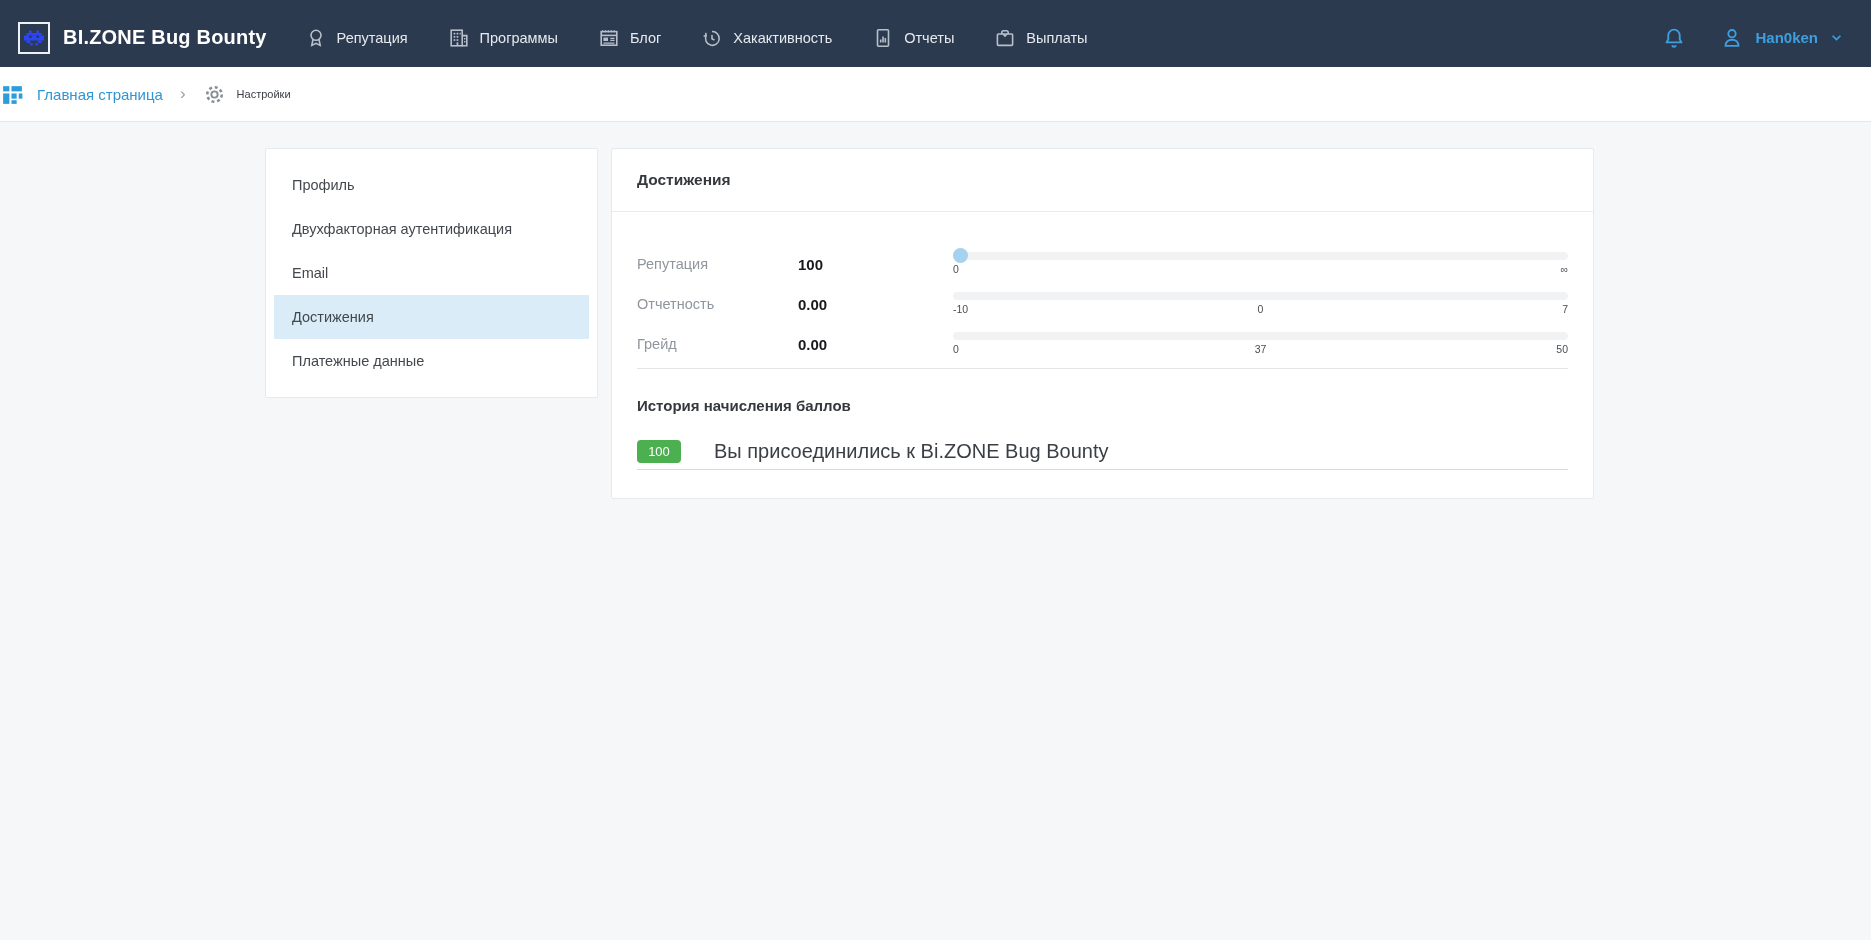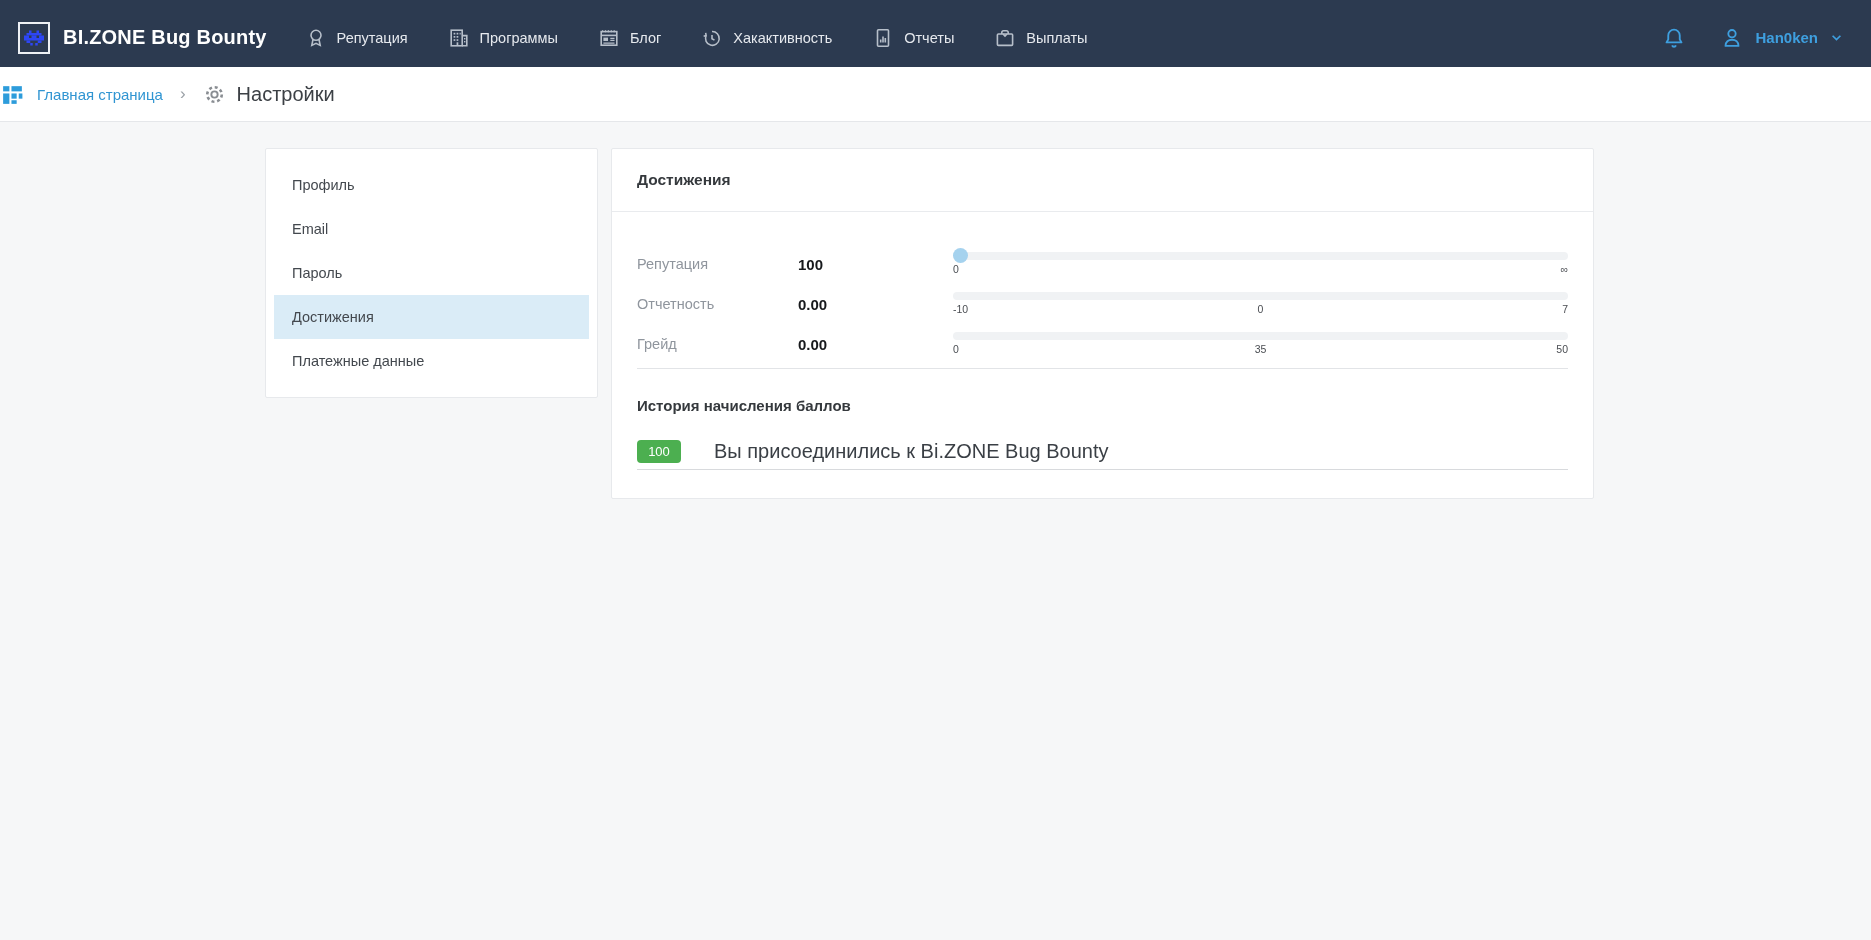--- a/index.html
+++ b/index.html
@@ -34,21 +34,21 @@
   
   .breadcrumb-bar {
     position:absolute; top:67px; left:0; width:1871px; height:55px;
     background:#ffffff; border-bottom:1px solid #e5e7ea;
     display:flex; align-items:center; gap:15px;
   }
   .crumb-home { display:flex; align-items:center; gap:12px; cursor:pointer; }
   .crumb-home-label { color:#3095d2; font-size:15px; }
   .crumb-sep { color:#9aa0a6; font-size:17px; line-height:1; padding:0 2px 2px 2px; }
   .crumb-current { display:flex; align-items:center; gap:11px; }
-  .crumb-current-label { color:#3c4045; font-size:20px; }
+  .crumb-current-label { color:#3c4045; font-size:11px; }
 
   
   .sidebar-card {
     position:absolute; left:265px; top:148px; width:333px;
     background:#ffffff; border:1px solid #e7e9ec; border-radius:2px;
     padding:14px 8px;
   }
   .side-item {
     height:44px; display:flex; align-items:center; padding:0 18px;
     font-size:14.5px; color:#43484e; cursor:pointer; white-space:nowrap;
@@ -245,22 +245,22 @@
         <circle cx="12" cy="12" r="3.3" stroke-width="2"></circle>
         <circle cx="12" cy="12" r="7.6" stroke-width="2.7" stroke-dasharray="3.1 2.87"></circle>
       </svg>
     </span>
     <span class="crumb-current-label">Настройки</span>
   </div>
 </div>
 
 <div class="sidebar-card">
   <div class="side-item">Профиль</div>
+  <div class="side-item">Двухфакторная аутентификация</div>
   <div class="side-item">Email</div>
-  <div class="side-item">Пароль</div>
   <div class="side-item active">Достижения</div>
   <div class="side-item">Платежные данные</div>
 </div>
 
 <div class="main-card">
   <div class="card-header">Достижения</div>
 
   <div class="metrics">
 
     <div class="metric-row">
@@ -291,21 +291,21 @@
       </div>
     </div>
 
     <div class="metric-row">
       <span class="m-label">Грейд</span>
       <span class="m-value">0.00</span>
       <div class="m-slider">
         <div class="track"></div>
         <div class="scale">
           <span>0</span>
-          <span class="mid">35</span>
+          <span class="mid">37</span>
           <span>50</span>
         </div>
       </div>
     </div>
 
   </div>
 
   <div class="history">
     <div class="history-title">История начисления баллов</div>
     <div class="history-row">

